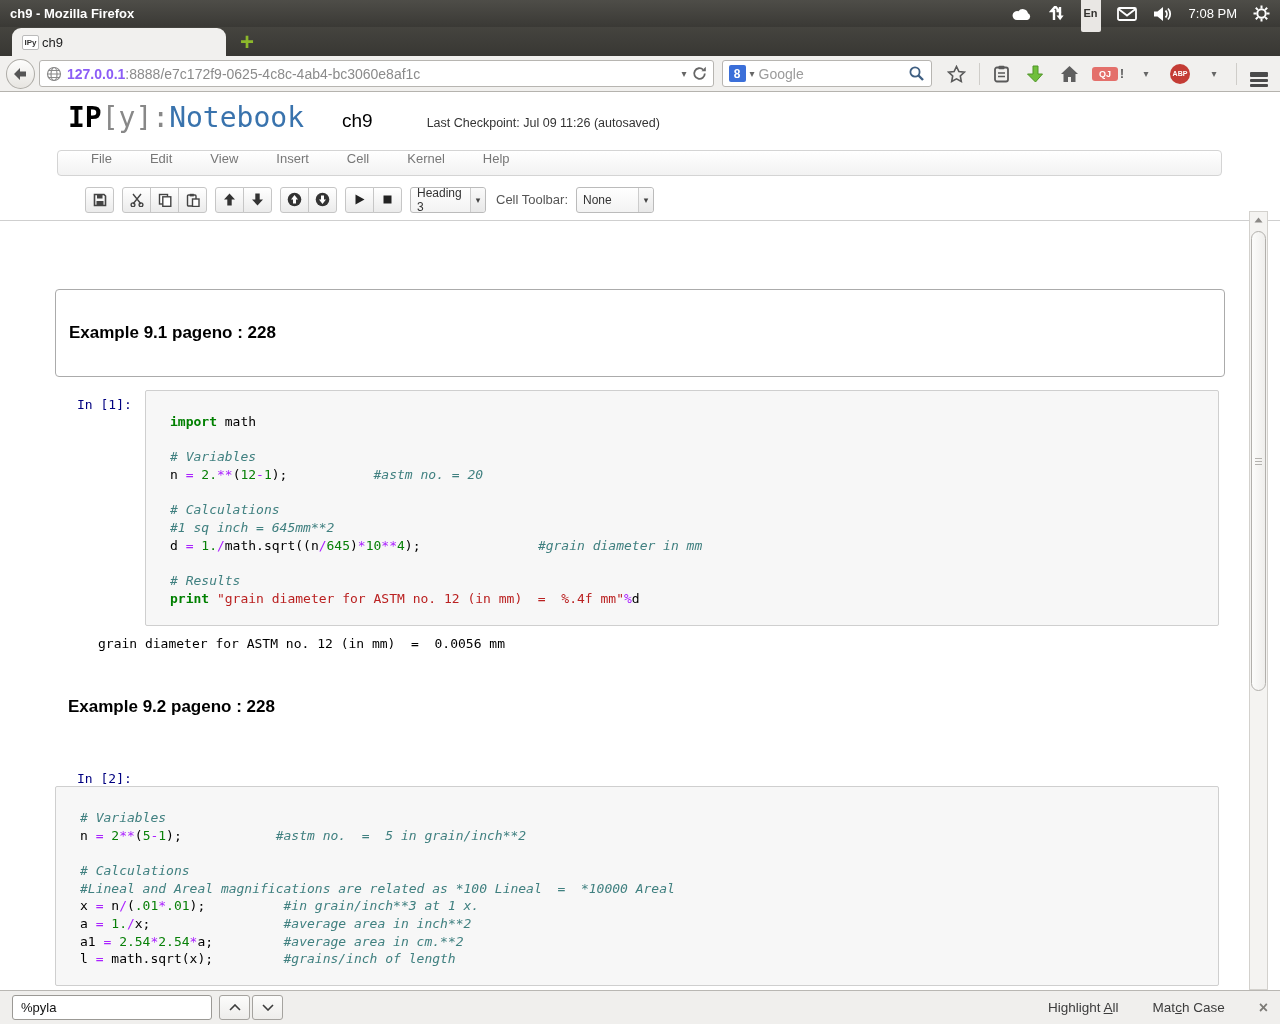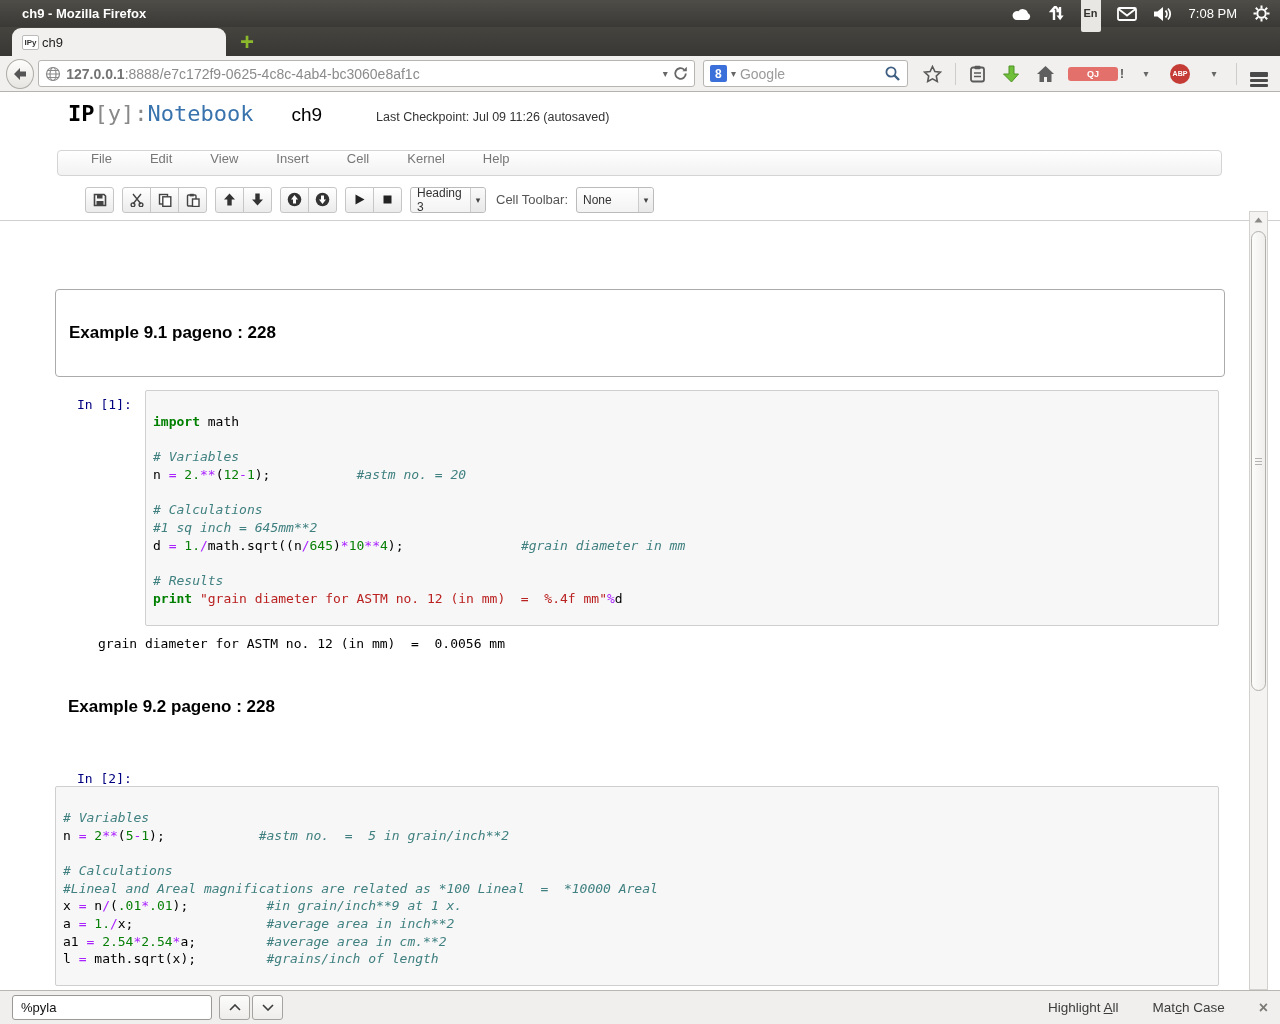--- a/index.html
+++ b/index.html
@@ -1,58 +1,58 @@
 <!DOCTYPE html>
 <html><head>
 <meta charset="utf-8">
 <style>
   * { box-sizing: border-box; margin: 0; padding: 0; }
   html,body { width:1280px; height:1024px; overflow:hidden; }
   body { font-family:"Liberation Sans",sans-serif; background:#fff; }
 
   
   .titlebar { height:27px; background:linear-gradient(#4e4d48,#3a3935); display:flex; align-items:center; padding:0 10px; color:#fff; }
-  .titlebar .win-title { font-size:13px; font-weight:bold;margin-left:12px; }
+  .titlebar .win-title { font-size:13px; font-weight:bold; }
   .tray { margin-left:auto; display:flex; align-items:center; gap:16px; }
   .tray .t-icon { display:flex; align-items:center; }
   .lang-badge { background:#e9e7e4; color:#33322f; font-size:11px; font-weight:bold; border-radius:2px; padding:11px 3px; line-height:15px; }
   .clock { font-size:13px; color:#fff; }
 
   
   .tabbar { height:29px; background:linear-gradient(#45443f,#383733); display:flex; align-items:flex-end; padding-left:12px; }
   .tab { width:214px; height:28px; background:#f1f0ee; border-radius:9px 9px 0 0; display:flex; align-items:center; padding:0 10px; gap:3px; }
   .favicon { width:17px; height:15px; background:#fff; border:1px solid #bbb; border-radius:2px; font-size:8px; font-weight:bold; color:#333; display:flex; align-items:center; justify-content:center; }
   .tab-label { font-size:13px; color:#1c1c1c; }
   .newtab-btn { color:#8cb82b; font-size:24px; font-weight:bold; line-height:24px; margin:0 0 2px 14px; }
 
   
   .navbar { height:36px; background:#f1f0ee; border-bottom:1px solid #b5b3ae; display:flex; align-items:center; padding:0 6px; }
   .back-btn { width:30px; height:30px; border-radius:50%; background:linear-gradient(#fdfdfc,#e7e5e1); border:1px solid #aeaca7; display:flex; align-items:center; justify-content:center; margin-right:4px; }
   .urlbar { width:700px; height:27px; background:#fff; border:1px solid #b7b5b1; border-radius:3px; display:flex; align-items:center; padding:0 6px; gap:5px; }
   .url-text { font-size:14px; white-space:nowrap; overflow:hidden; }
-  .url-host { color:#737373; }
+  .url-host { color:#8b5cf6; }
   .url-rest { color:#8b8b8b; }
   .caret { color:#666; font-size:10px; }
   .urlbar .spacer, .searchbar .spacer { flex:1; }
   .searchbar { width:218px; height:27px; background:#fff; border:1px solid #b7b5b1; border-radius:3px; display:flex; align-items:center; padding:0 6px; gap:4px; margin-left:8px; }
   .g-badge { width:17px; height:17px; background:#3b6fd9; border-radius:2px; color:#fff; font-size:12px; font-weight:bold; display:flex; align-items:center; justify-content:center; }
   .search-ph { color:#9b9b9b; font-size:14px; }
   .nav-icons { display:flex; align-items:center; margin-left:10px; gap:4px; }
   .nav-btn { height:30px; min-width:30px; display:flex; align-items:center; justify-content:center; gap:2px; padding:0 3px; }
   .v-sep { width:1px; height:22px; background:#cfcdc9; margin:0 3px; }
-  .qj-badge { background:#e4706b; color:#fff; font-size:9px; font-weight:bold; border-radius:3px; padding:2px 19px; }
+  .qj-badge { background:#e4706b; color:#fff; font-size:9px; font-weight:bold; border-radius:3px; padding:2px 7px; }
   .qj-bang { color:#555; font-weight:bold; font-size:12px; }
   .abp-badge { width:20px; height:20px; background:#c43c35; border-radius:50%; color:#fff; font-size:7px; font-weight:bold; display:flex; align-items:center; justify-content:center; }
   .burger span { display:block; width:18px; height:3px; background:#4a4a4a; margin:2px 0; border-radius:1px; }
 
   
   .viewport { position:relative; height:898px; background:#fff; overflow:hidden; }
   .nb-header { padding-top:9px; border-bottom:1px solid #cfcfcf; padding-bottom:7px; }
   .logo-row { display:flex; align-items:baseline; padding-left:68px; height:40px; }
-  .logo { font-family:"DejaVu Sans Mono",monospace; font-size:22px; letter-spacing:0px; }
+  .logo { font-family:"DejaVu Sans Mono",monospace; font-size:28px; letter-spacing:0px; }
   .logo .l-ip { color:#000; font-weight:bold; }
   .logo .l-y { color:#888; }
   .logo .l-nb { color:#3973ad; }
   .nb-title-group { margin-left:38px; display:flex; align-items:baseline; gap:8px; }
   .nb-title { font-size:19px; color:#000; }
   .nb-checkpoint { font-size:12.5px; color:#333;margin-left:46px; }
   .menubar { margin:9px 0 0 57px; width:1165px; height:26px; background:linear-gradient(#ffffff,#f2f2f2); border:1px solid #d4d4d4; border-radius:4px; display:flex; padding-left:14px; }
   .menu-item { color:#777; font-size:13px; padding:0 19px; }
   .toolbar { margin:10px 0 0 85px; display:flex; align-items:center; gap:8px; height:27px; }
   .btn-group { display:flex; }
@@ -70,21 +70,21 @@
   
   .nb-body { padding-top:30px; }
   .nb-h1 { margin-left:68px; font-size:26px; font-weight:bold; color:#000; line-height:32px; }
   .heading-cell { margin:38px 55px 0 55px; height:88px; border:1px solid #ababab; border-radius:4px; padding:33px 0 0 13px; }
   .nb-h3 { font-size:17px; font-weight:bold; color:#000; }
   .nb-h3-plain { margin:46px 0 0 68px; }
   .code-cell { display:flex; margin:0 55px 0 55px; }
   .cell-1 { margin-top:13px; }
   .cell-2 { margin-top:47px;flex-direction:column; }
   .prompt-col { width:90px; padding:7px 0 0 22px; font-family:"DejaVu Sans Mono",monospace; font-size:13px; color:#000080; }
-  .input-area { flex:1; margin-right:6px; background:#f7f7f7; border:1px solid #cfcfcf; border-radius:2px; padding:4px 0 0 7px; }
+  .input-area { flex:1; margin-right:6px; background:#f7f7f7; border:1px solid #cfcfcf; border-radius:2px; padding:4px 0 0 24px; }
   .cell-2 .input-area { min-height:200px; }
   .cm-line { font-family:"DejaVu Sans Mono",monospace; font-size:13px; line-height:17.7px; white-space:pre; color:#000; }
   .tok-k { color:#008000; font-weight:bold; }
   .tok-n { color:#088008; }
   .tok-o { color:#AA22FF; }
   .tok-c { color:#408080; font-style:italic; }
   .tok-s { color:#BA2121; }
   .tok-p { color:#000; }
   .output-area { margin-left:90px; padding:10px 0 0 8px; font-family:"DejaVu Sans Mono",monospace; font-size:13px; color:#000; white-space:pre; }
 
@@ -393,21 +393,21 @@
 
     <div class="code-cell cell-2">
       <div class="prompt-col">In [2]:</div>
       <div class="input-area">
           <div class="cm-line">&nbsp;</div>
           <div class="cm-line"><span class="tok-c"># Variables</span></div>
           <div class="cm-line"><span class="tok-p">n </span><span class="tok-o">=</span><span class="tok-p"> </span><span class="tok-n">2</span><span class="tok-o">**</span><span class="tok-p">(</span><span class="tok-n">5</span><span class="tok-o">-</span><span class="tok-n">1</span><span class="tok-p">);            </span><span class="tok-c">#astm no.  =  5 in grain/inch**2</span></div>
           <div class="cm-line">&nbsp;</div>
           <div class="cm-line"><span class="tok-c"># Calculations</span></div>
           <div class="cm-line"><span class="tok-c">#Lineal and Areal magnifications are related as *100 Lineal  =  *10000 Areal</span></div>
-          <div class="cm-line"><span class="tok-p">x </span><span class="tok-o">=</span><span class="tok-p"> n</span><span class="tok-o">/</span><span class="tok-p">(</span><span class="tok-n">.01</span><span class="tok-o">*</span><span class="tok-n">.01</span><span class="tok-p">);          </span><span class="tok-c">#in grain/inch**9 at 1 x.</span></div>
+          <div class="cm-line"><span class="tok-p">x </span><span class="tok-o">=</span><span class="tok-p"> n</span><span class="tok-o">/</span><span class="tok-p">(</span><span class="tok-n">.01</span><span class="tok-o">*</span><span class="tok-n">.01</span><span class="tok-p">);          </span><span class="tok-c">#in grain/inch**3 at 1 x.</span></div>
           <div class="cm-line"><span class="tok-p">a </span><span class="tok-o">=</span><span class="tok-p"> </span><span class="tok-n">1.</span><span class="tok-o">/</span><span class="tok-p">x;                 </span><span class="tok-c">#average area in inch**2</span></div>
           <div class="cm-line"><span class="tok-p">a1 </span><span class="tok-o">=</span><span class="tok-p"> </span><span class="tok-n">2.54</span><span class="tok-o">*</span><span class="tok-n">2.54</span><span class="tok-o">*</span><span class="tok-p">a;         </span><span class="tok-c">#average area in cm.**2</span></div>
           <div class="cm-line"><span class="tok-p">l </span><span class="tok-o">=</span><span class="tok-p"> math.sqrt(x);         </span><span class="tok-c">#grains/inch of length</span></div>
         </div>
     </div>
   </div>
 
   <div class="scrollbar">
     <div class="sb-step">
       <svg width="9" height="6" viewBox="0 0 9 6">

